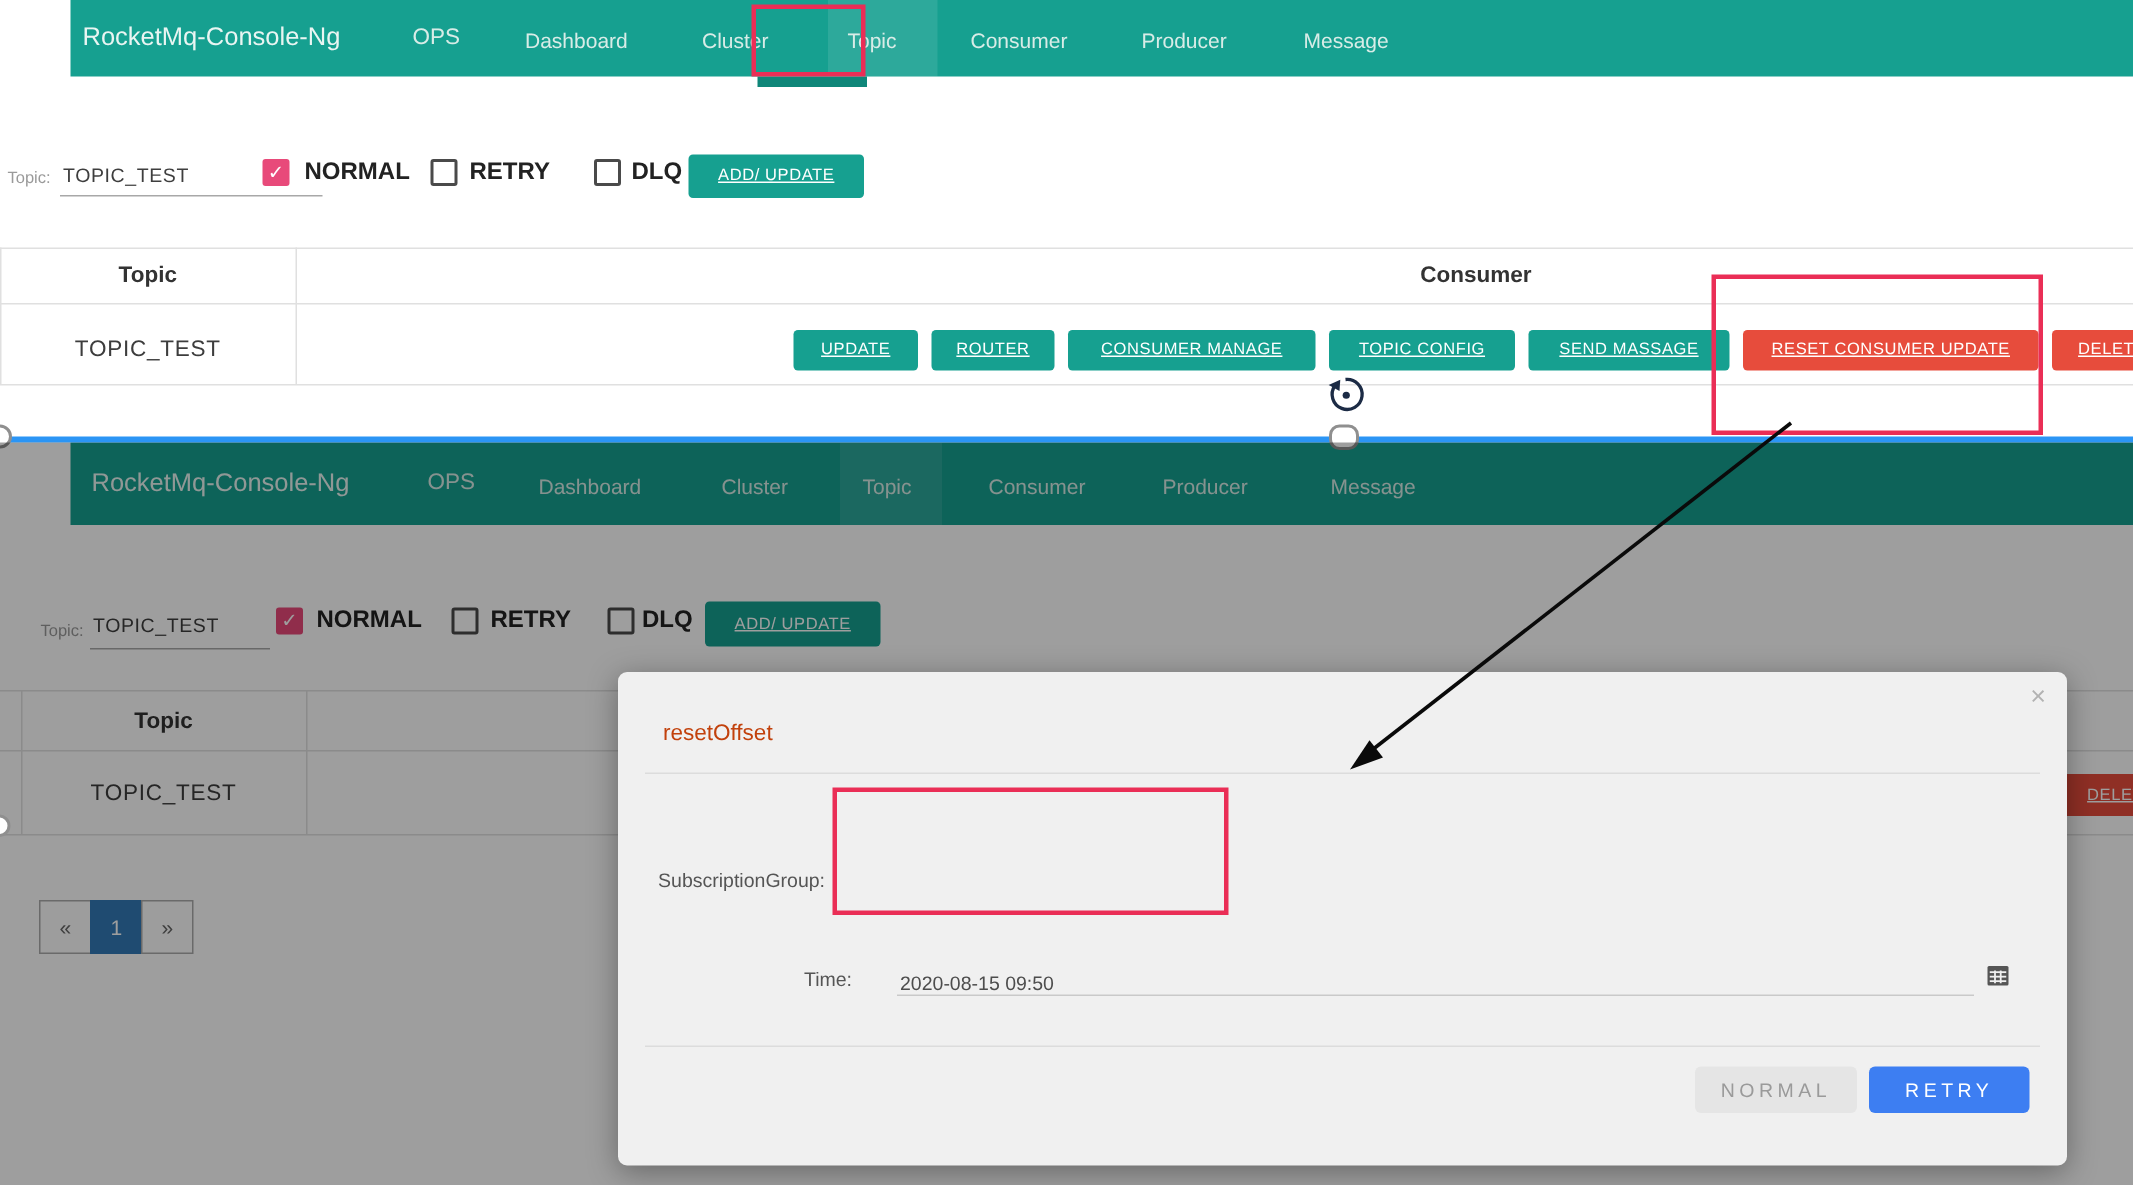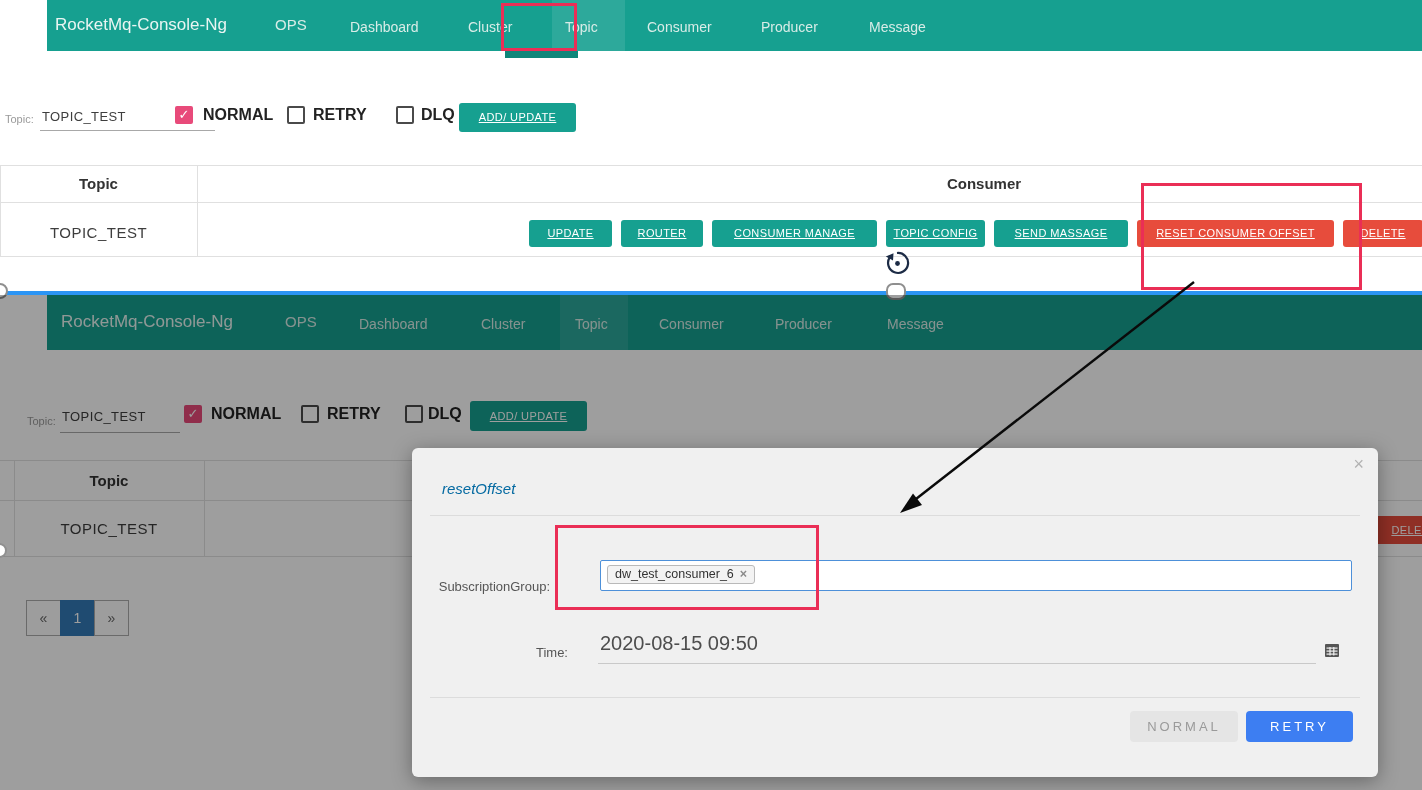--- a/index.html
+++ b/index.html
@@ -37,29 +37,29 @@
   .dim{position:absolute;inset:0;background:rgba(0,0,0,.38);z-index:10;}
   .blue-line{position:absolute;top:291px;left:0;width:1422px;height:4px;background:var(--blueline);z-index:6;}
   .handle{position:absolute;background:#fff;border:2px solid #8f8f8f;box-sizing:border-box;z-index:7;}
   .pag{position:absolute;display:flex;z-index:1;}
   .pag div{width:33px;height:34px;line-height:34px;text-align:center;font-size:14px;color:#666;
            background:#fdfdfd;border:1px solid #ababab;margin-left:-1px;}
   .pag .active{background:var(--pageactive);color:#fff;border-color:var(--pageactive);}
   .modal{position:absolute;left:412px;top:448px;width:966px;height:329px;background:#f0f0f0;
          border-radius:6px;box-shadow:0 4px 20px rgba(0,0,0,.35);z-index:20;}
   .modal .close{position:absolute;right:14px;top:6px;font-size:18px;color:#b2b2b2;cursor:pointer;}
-  .modal .title{position:absolute;left:30px;top:32px;font-size:15px;color:#0369a1;font-style:italic;}
+  .modal .title{position:absolute;left:30px;top:32px;font-size:15px;color:#c2410c;}
   .mdiv{position:absolute;left:18px;right:18px;border-top:1px solid #dcdcdc;}
   .mlabel{position:absolute;font-size:13px;color:#555;text-align:right;}
   .sub-input{position:absolute;left:188px;top:112px;width:752px;height:31px;background:#fff;
              border:1px solid var(--inputborder);border-radius:2px;box-sizing:border-box;}
   .tag{display:inline-block;margin:4px 0 0 6px;padding:1px 7px 2px 7px;background:#f3f3f3;
        border:1px solid #b9b9b9;border-radius:3px;font-size:12.5px;color:#333;}
   .tag .x{color:#8a8a8a;margin-left:6px;font-weight:bold;cursor:pointer;}
-  .time-value{position:absolute;left:188px;top:184px;font-size:20px;color:#4d4d4d;}
+  .time-value{position:absolute;left:188px;top:200px;font-size:13px;color:#4d4d4d;}
   .time-underline{position:absolute;left:186px;width:718px;top:215px;border-bottom:1px solid #c9c9c9;}
   .cal{position:absolute;left:912px;top:194px;}
   .mbtn{position:absolute;top:263px;height:31px;line-height:31px;text-align:center;border-radius:4px;
         font-size:13px;letter-spacing:3px;cursor:pointer;}
   .mbtn.close-b{left:718px;width:108px;background:#e5e5e5;color:#9a9a9a;}
   .mbtn.reset-b{left:834px;width:107px;background:var(--resetblue);color:#fff;}
   
   .hl-box{position:absolute;border:3px solid var(--highlight);z-index:50;}
   .arrow-svg{position:absolute;z-index:50;}
   .refresh{position:absolute;left:881px;top:247px;z-index:3;}
@@ -99,23 +99,23 @@
     <div class="hline" style="top:256px"></div>
     <div class="vline" style="left:0;top:165px;height:91px"></div>
     <div class="vline" style="left:197px;top:165px;height:91px"></div>
     <div class="th" style="left:0;width:197px;top:175px">Topic</div>
     <div class="th" style="left:884px;width:200px;top:175px">Consumer</div>
     <div class="td" style="left:0;width:197px;top:224px">TOPIC_TEST</div>
     <div class="oprow" style="left:529px;top:220px">
       <span class="btn teal" style="width:83px">UPDATE</span>
       <span class="btn teal" style="width:82px">ROUTER</span>
       <span class="btn teal" style="width:165px">CONSUMER MANAGE</span>
-      <span class="btn teal" style="width:99px">TOPIC CONFIG</span>
+      <span class="btn teal" style="width:124px">TOPIC CONFIG</span>
       <span class="btn teal" style="width:134px">SEND MASSAGE</span>
-      <span class="btn red" style="width:197px">RESET CONSUMER OFFSET</span>
+      <span class="btn red" style="width:197px">RESET CONSUMER UPDATE</span>
       <span class="btn red" style="width:80px">DELETE</span>
     </div>
 
     <svg class="refresh" width="32" height="32" viewBox="0 0 32 32">
       <path d="M16 6 A 10 10 0 1 1 8.9 10.2" fill="none" stroke="#1c2b45" stroke-width="2.2"></path>
       <path d="M12.5 6.2 L4.8 9.6 L12 13.6 Z" fill="#1c2b45"></path>
       <circle cx="16.5" cy="16.5" r="2.4" fill="#1c2b45"></circle>
     </svg>
   </div>
 
@@ -165,23 +165,20 @@
 
     <div class="dim"></div>
   </div>
 
   <div class="modal">
     <span class="close">×</span>
     <div class="title">resetOffset</div>
     <div class="mdiv" style="top:67px"></div>
 
     <div class="mlabel" style="left:0;width:138px;top:131px">SubscriptionGroup:</div>
-    <div class="sub-input">
-      <span class="tag"><span>dw_test_consumer_6</span><span class="x">×</span></span>
-    </div>
 
     <div class="mlabel" style="left:0;width:156px;top:197px">Time:</div>
     <div class="time-value">2020-08-15 09:50</div>
     <div class="time-underline"></div>
     <svg class="cal" width="16" height="16" viewBox="0 0 16 16">
       <rect x="1" y="2" width="14" height="13" rx="1" fill="#555"></rect>
       <rect x="2.5" y="5.5" width="11" height="1.2" fill="#f0f0f0"></rect>
       <rect x="2.5" y="8.5" width="11" height="1.2" fill="#f0f0f0"></rect>
       <rect x="2.5" y="11.5" width="11" height="1.2" fill="#f0f0f0"></rect>
       <rect x="5.4" y="5" width="1.2" height="8.5" fill="#f0f0f0"></rect>

